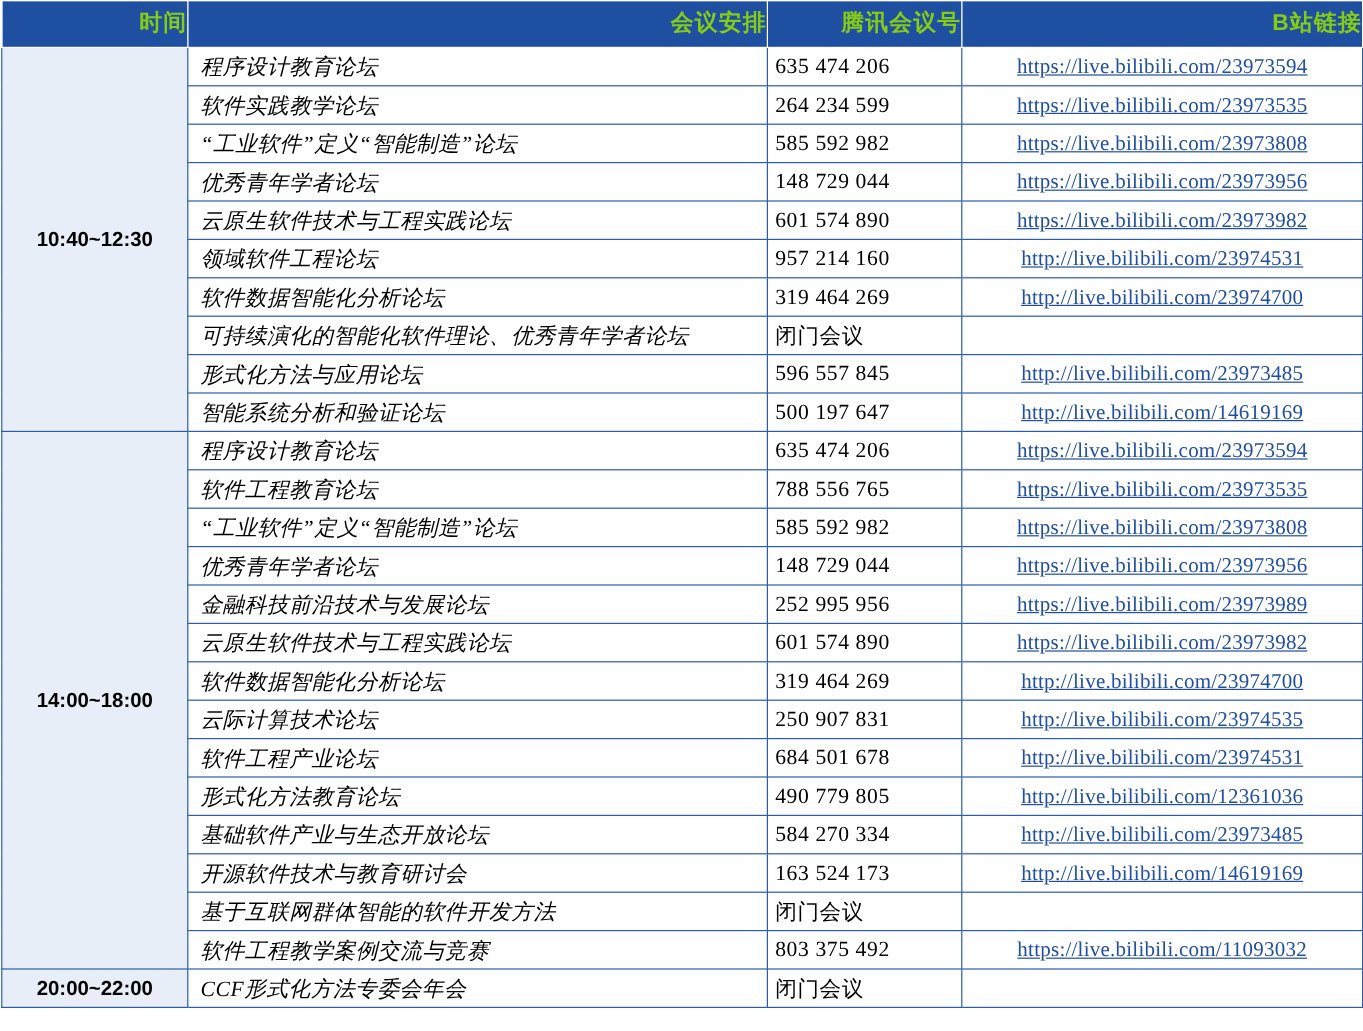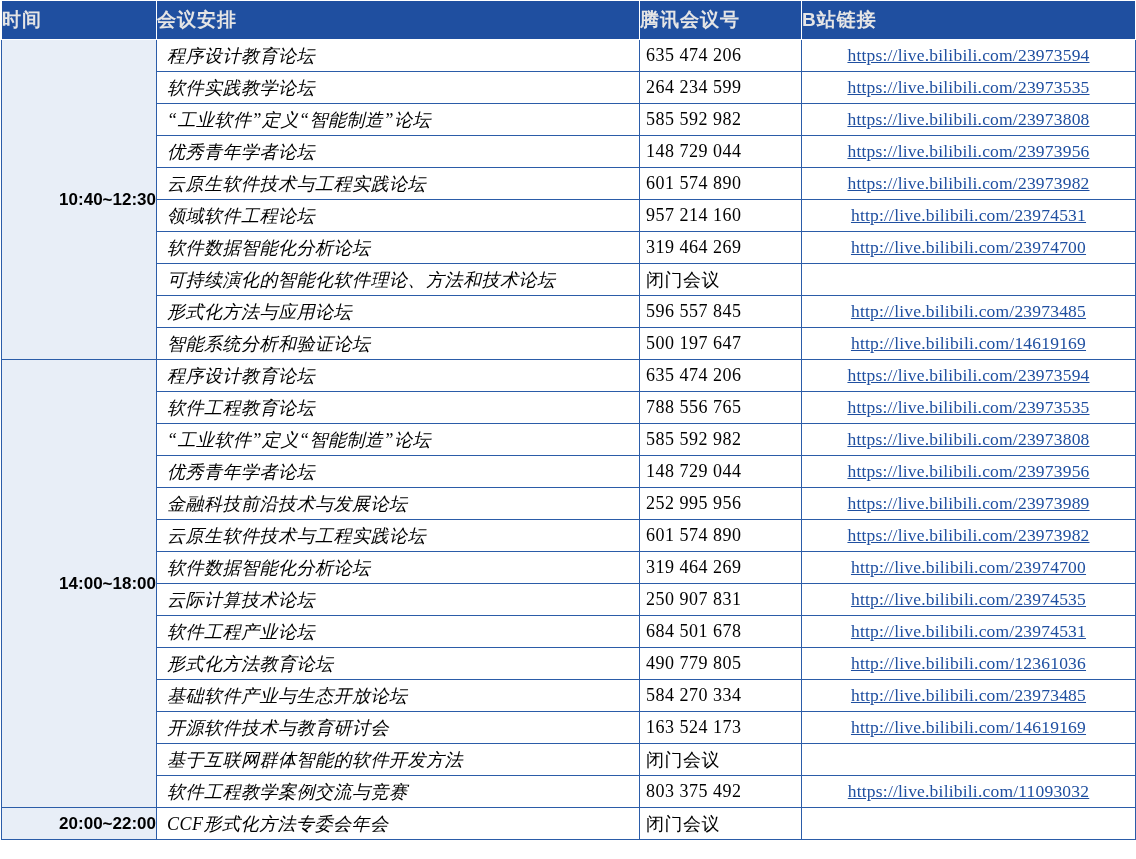--- a/index.html
+++ b/index.html
@@ -26,45 +26,45 @@
     width: 1134px;
     margin: 0 1px;
   }
   table.schedule col.c-time   { width: 155px; }
   table.schedule col.c-forum  { width: 483px; }
   table.schedule col.c-meet   { width: 162px; }
   table.schedule col.c-link   { width: 334px; }
 
   thead th {
     background: #1f4fa0;
-    color: #e5e5e5;
+    color: #84cc16;
     font-family: "Liberation Sans", "DejaVu Sans", sans-serif;
     font-weight: bold;
     font-size: 19px;
     height: 38px;
     line-height: 38px;
-    text-align: left;
+    text-align: right;
     padding: 0;
     border: 1px solid #ffffff;
     letter-spacing: 1px;
   }
   tbody td {
     border: 1px solid #2b5ca8;
     height: 31px;
     font-size: 18px;
     padding: 0 6px;
     vertical-align: middle;
     background: #ffffff;
   }
   td.time-cell {
     background: #e8eef7;
     font-family: "Liberation Sans", "DejaVu Sans", sans-serif;
     font-weight: bold;
     font-size: 17px;
-    text-align: right;
+    text-align: center;
     padding: 0;
   }
   td.forum-cell {
     text-align: left;
     padding-left: 10px;
     letter-spacing: 0.5px;
     font-style: italic;
   }
   td.meet-cell {
     text-align: left;
@@ -136,21 +136,21 @@
           <td class="forum-cell">领域软件工程论坛</td>
           <td class="meet-cell">957 214 160</td>
           <td class="link-cell"><a href="#">http://live.bilibili.com/23974531</a></td>
         </tr>
         <tr>
           <td class="forum-cell">软件数据智能化分析论坛</td>
           <td class="meet-cell">319 464 269</td>
           <td class="link-cell"><a href="#">http://live.bilibili.com/23974700</a></td>
         </tr>
         <tr>
-          <td class="forum-cell">可持续演化的智能化软件理论、方法和技术论坛</td>
+          <td class="forum-cell">可持续演化的智能化软件理论、优秀青年学者论坛</td>
           <td class="meet-cell">闭门会议</td>
           <td class="link-cell empty"></td>
         </tr>
         <tr>
           <td class="forum-cell">形式化方法与应用论坛</td>
           <td class="meet-cell">596 557 845</td>
           <td class="link-cell"><a href="#">http://live.bilibili.com/23973485</a></td>
         </tr>
         <tr>
           <td class="forum-cell">智能系统分析和验证论坛</td>

